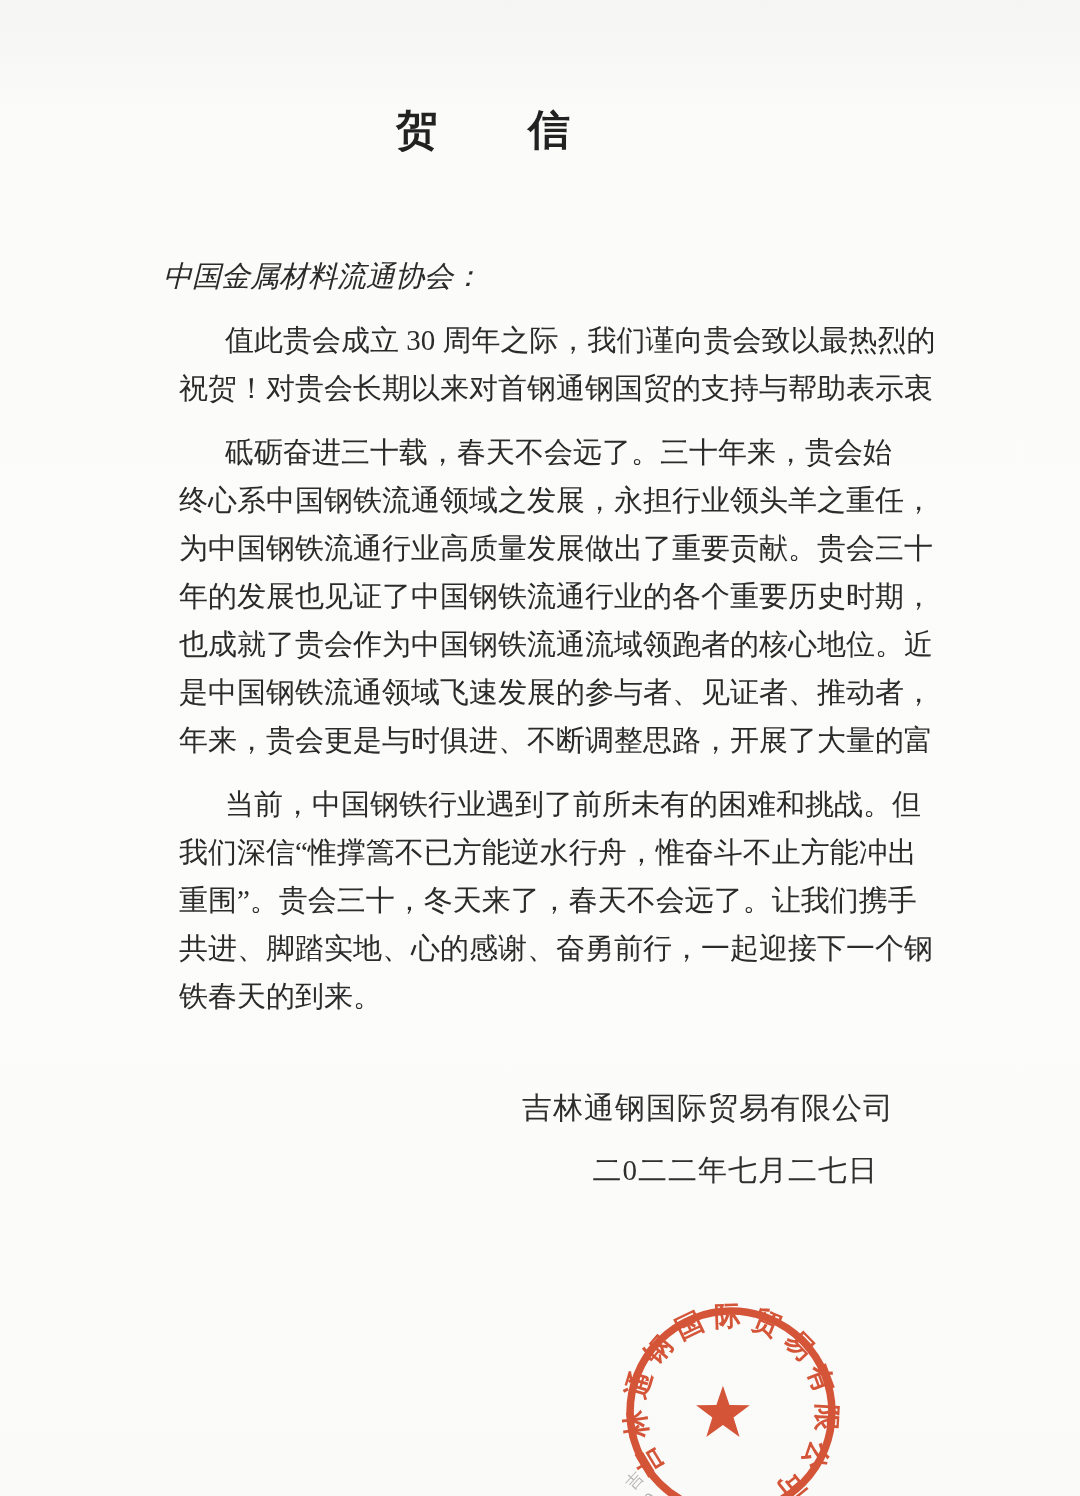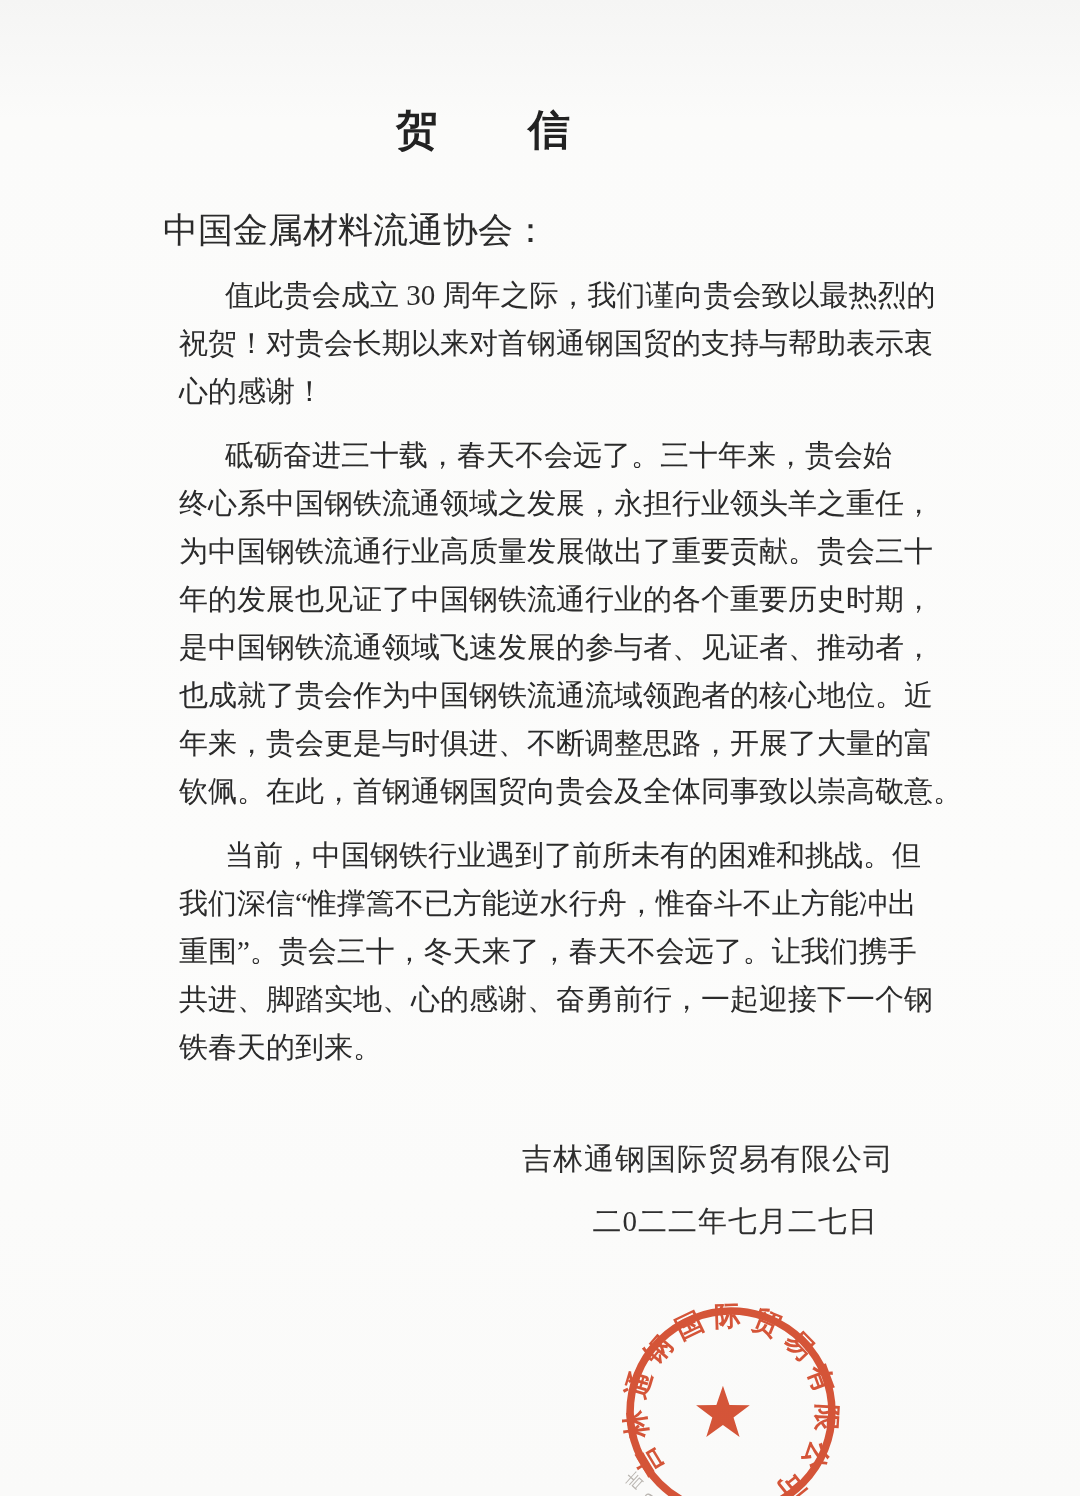--- a/index.html
+++ b/index.html
@@ -12,22 +12,22 @@
   }
   .page{position:relative;width:1080px;height:1496px}
   .title{
     margin-top:108px;
     text-align:center;
     transform:translateX(-56px);
     font-size:42px;line-height:44px;font-weight:700;
     letter-spacing:2px;color:#222;
   }
   .salutation{
-    margin:55px 0 0 163px;
-    font-size:35px;line-height:48px;color:#2b2b2b;
+    margin:100px 0 0 163px;
+    font-size:29px;line-height:48px;color:#2b2b2b;font-style:italic;
   }
   .body{
     margin:4px 0 0 163px;
     width:790px;
     font-size:29px;line-height:48px;
   }
   .para{margin:16px}
   .line{white-space:nowrap}
   .line.first{padding-left:46px}
   .sig{
@@ -68,31 +68,29 @@
 <div class="page">
 
   <div class="title">贺　　信</div>
 
   <div class="salutation">中国金属材料流通协会：</div>
 
   <div class="body" id="paragraphs">
       <div class="para">
         <div class="line first">值此贵会成立 30 周年之际，我们谨向贵会致以最热烈的</div>
         <div class="line">祝贺！对贵会长期以来对首钢通钢国贸的支持与帮助表示衷</div>
-        <div class="line">心的感谢！</div>
       </div>
       <div class="para">
         <div class="line first">砥砺奋进三十载，春天不会远了。三十年来，贵会始</div>
         <div class="line">终心系中国钢铁流通领域之发展，永担行业领头羊之重任，</div>
         <div class="line">为中国钢铁流通行业高质量发展做出了重要贡献。贵会三十</div>
         <div class="line">年的发展也见证了中国钢铁流通行业的各个重要历史时期，</div>
+        <div class="line">也成就了贵会作为中国钢铁流通流域领跑者的核心地位。近</div>
         <div class="line">是中国钢铁流通领域飞速发展的参与者、见证者、推动者，</div>
-        <div class="line">也成就了贵会作为中国钢铁流通流域领跑者的核心地位。近</div>
         <div class="line">年来，贵会更是与时俱进、不断调整思路，开展了大量的富</div>
-        <div class="line">钦佩。在此，首钢通钢国贸向贵会及全体同事致以崇高敬意。</div>
       </div>
       <div class="para">
         <div class="line first">当前，中国钢铁行业遇到了前所未有的困难和挑战。但</div>
         <div class="line">我们深信“惟撑篙不已方能逆水行舟，惟奋斗不止方能冲出</div>
         <div class="line">重围”。贵会三十，冬天来了，春天不会远了。让我们携手</div>
         <div class="line">共进、脚踏实地、心的感谢、奋勇前行，一起迎接下一个钢</div>
         <div class="line">铁春天的到来。</div>
       </div>
     </div>
 

